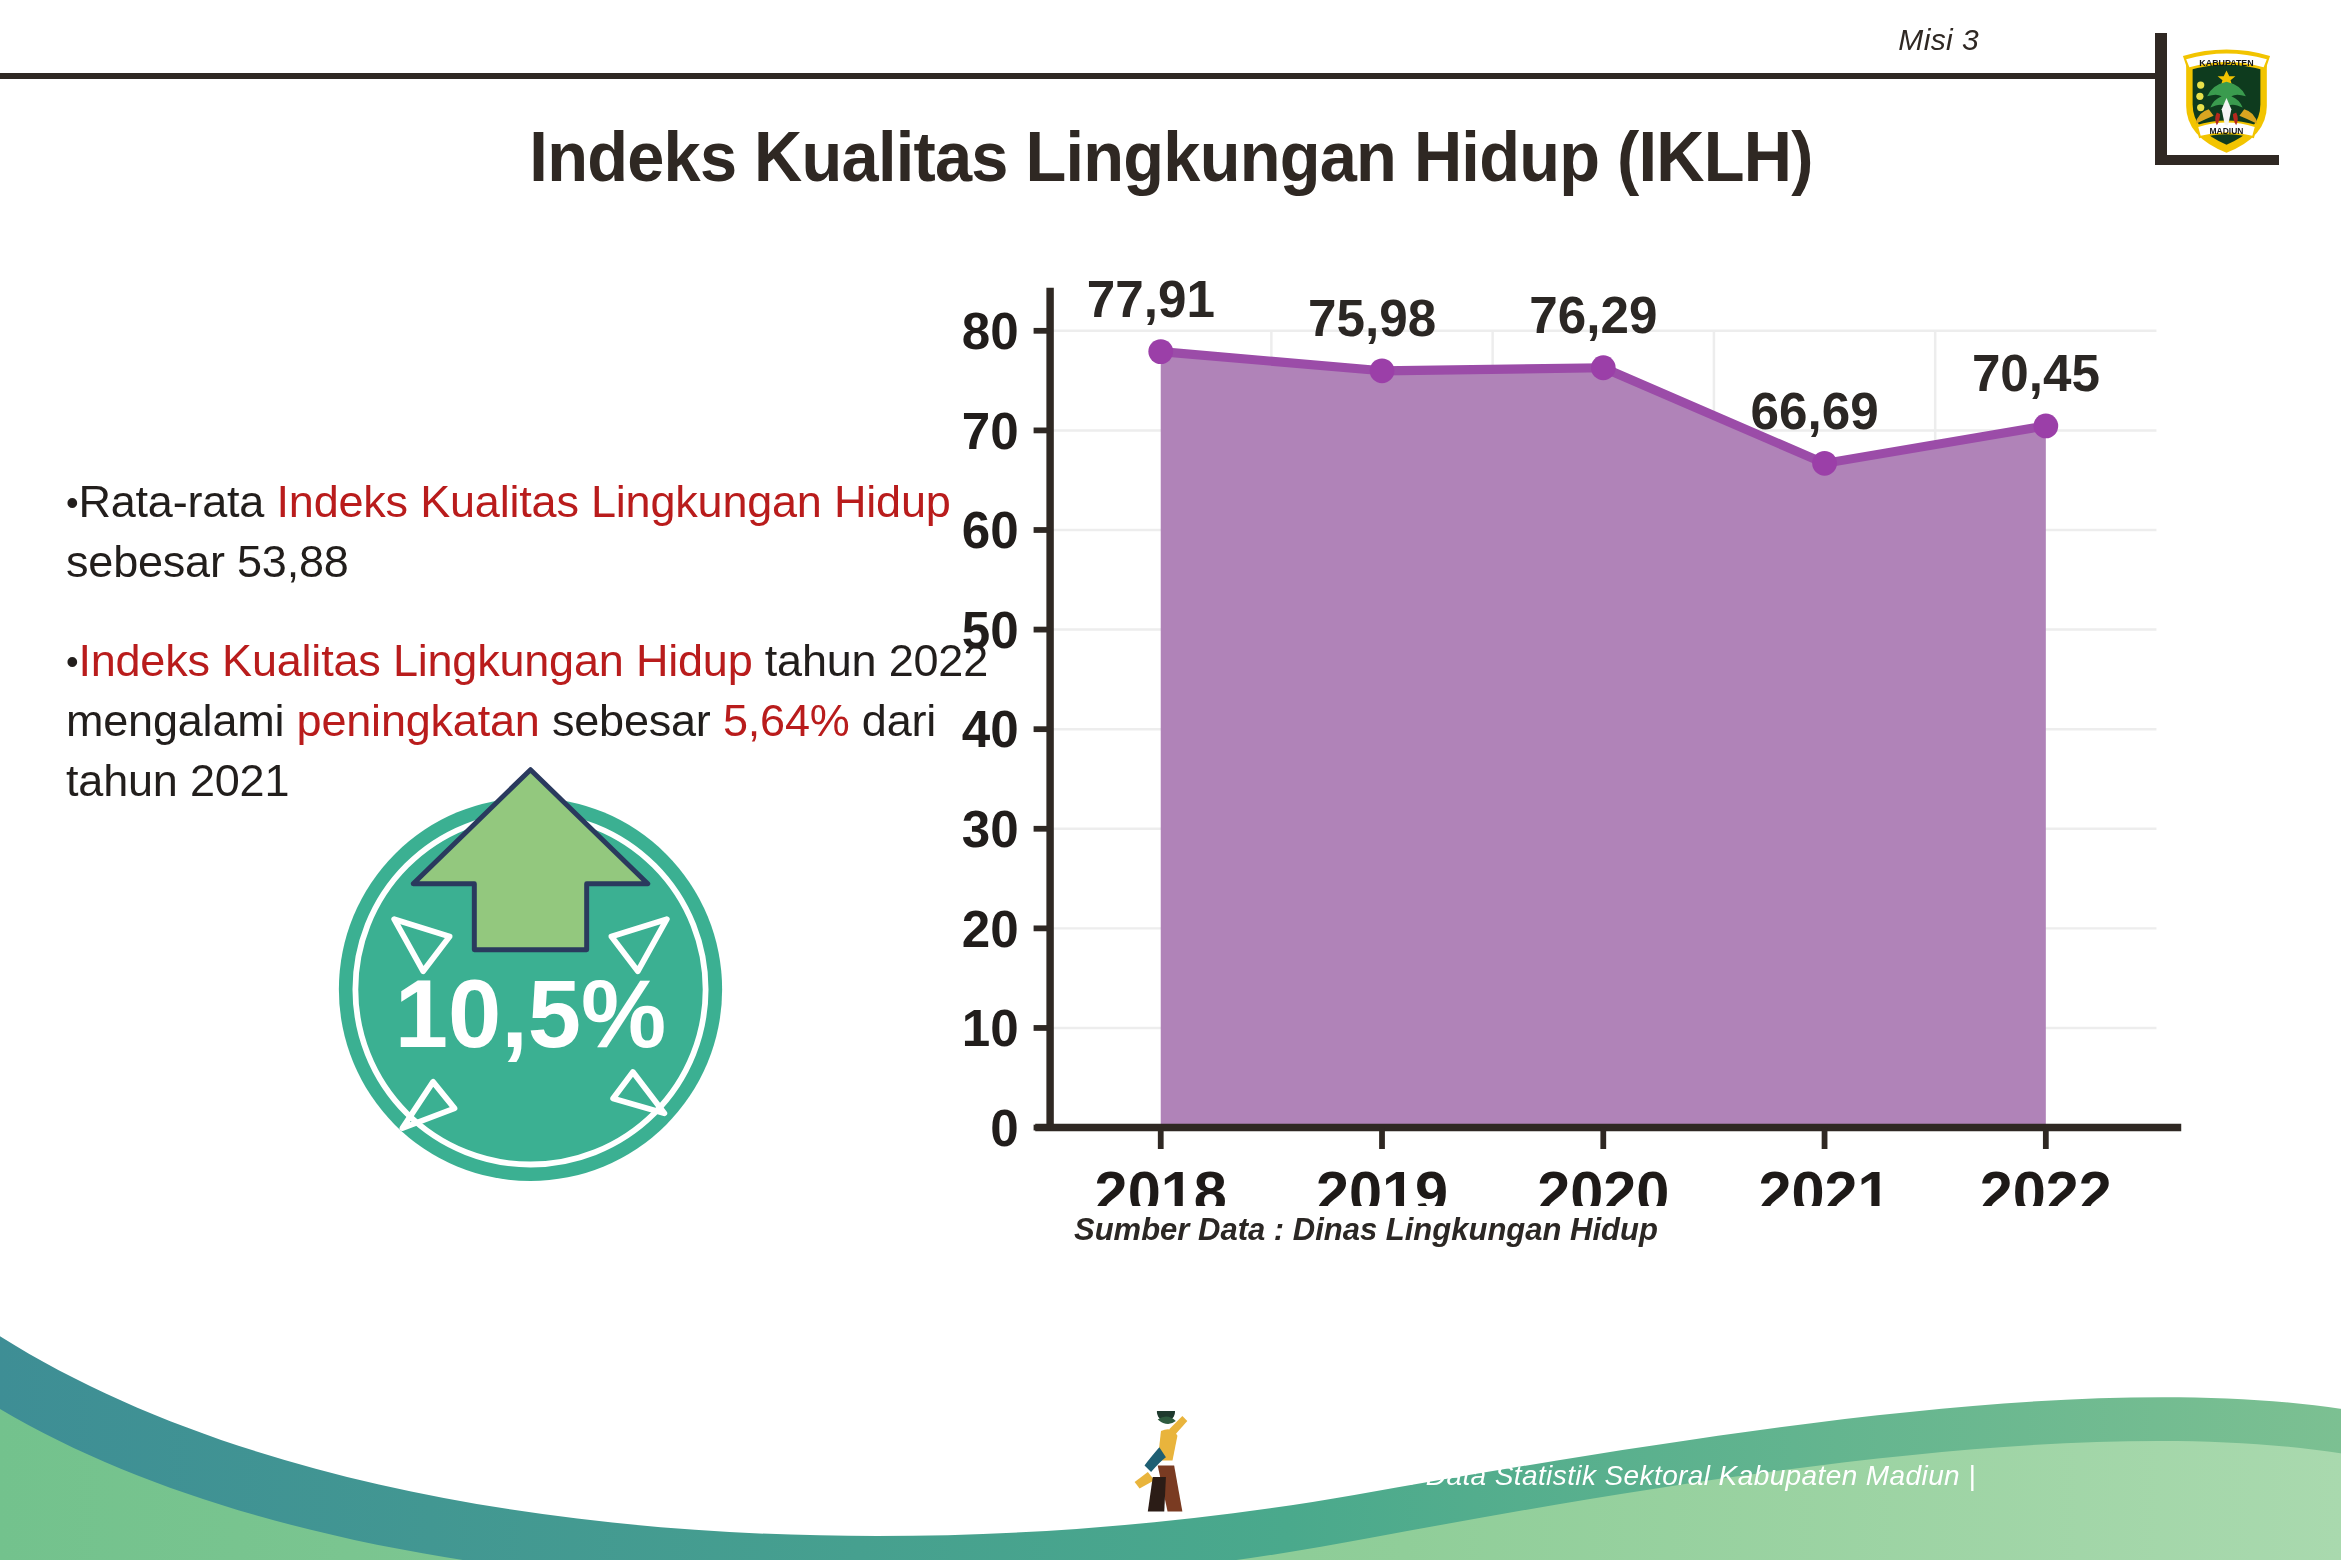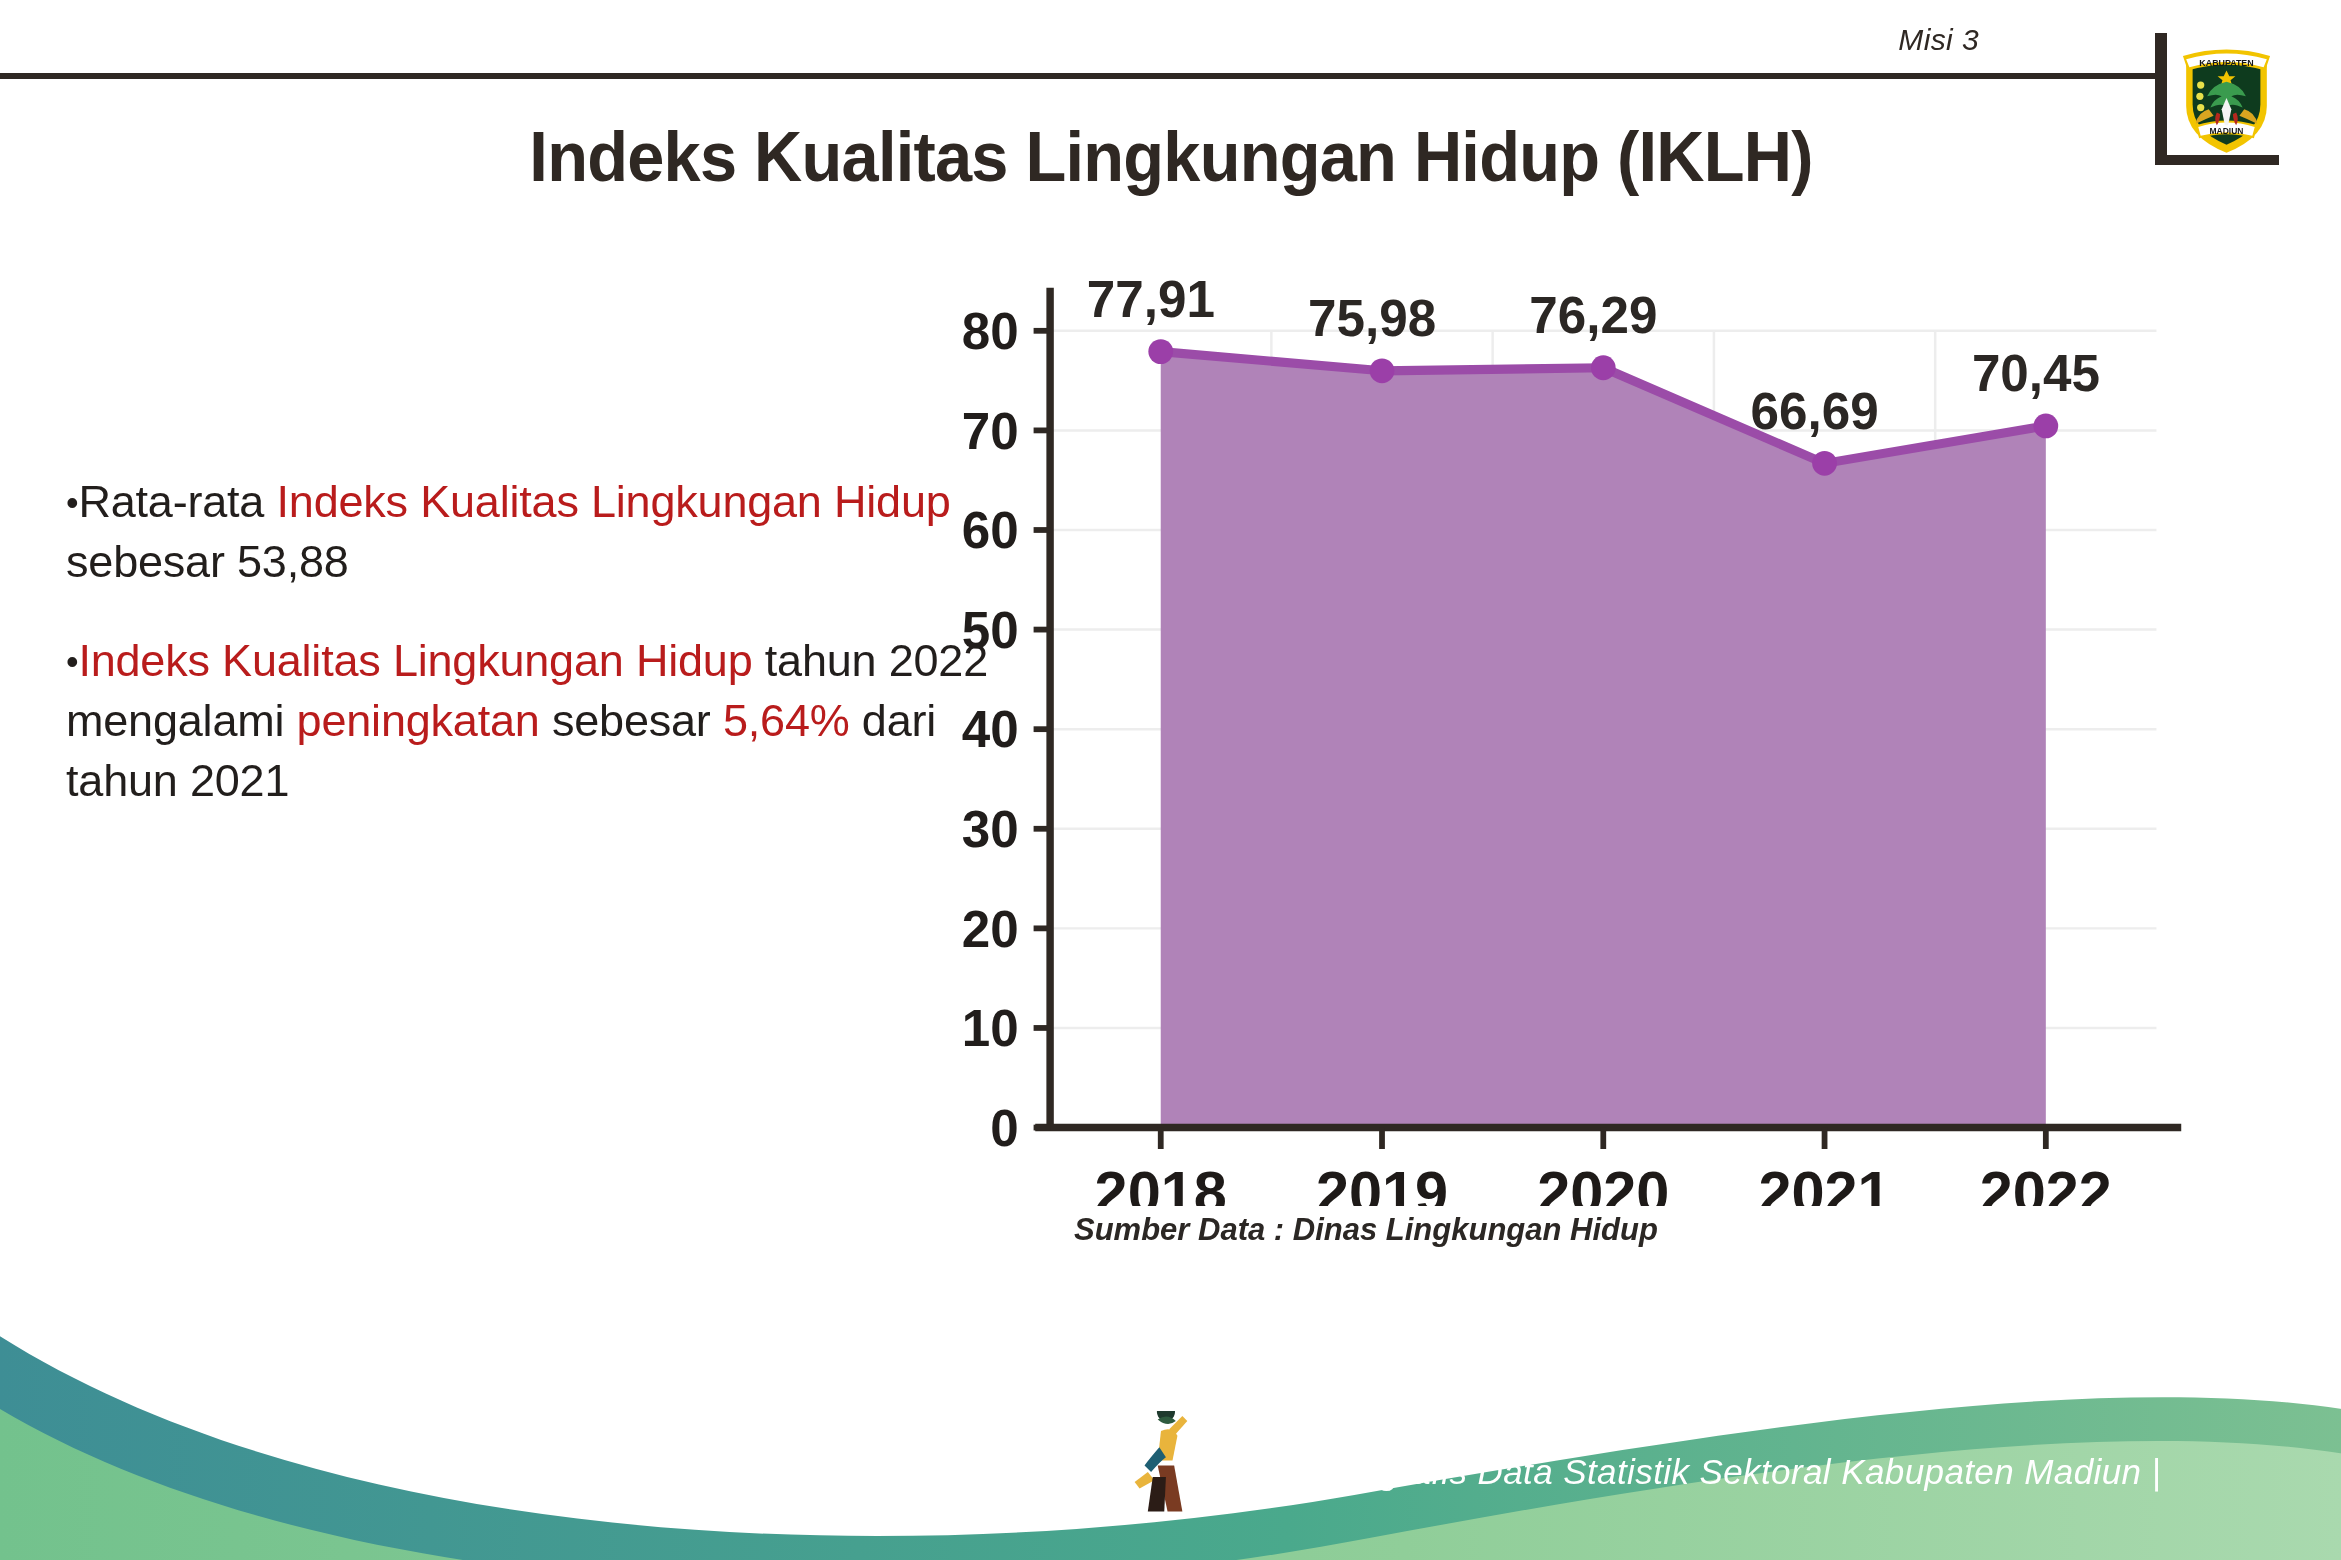--- a/index.html
+++ b/index.html
@@ -74,21 +74,21 @@
     text-align:right;
   }
 
   
   .footer-wave{
     position:absolute;left:0;bottom:0;width:2342px;height:314px;
   }
   .footer-text{
     position:absolute;left:1212px;bottom:69px;
     font-family:"Liberation Sans",sans-serif;
-    font-style:italic;font-size:35px;color:#ffffff;
+    font-style:italic;font-size:28px;color:#ffffff;
     white-space:nowrap;letter-spacing:0.4px;
   }
   .footer-figure{
     position:absolute;left:1133px;bottom:46px;width:79px;height:104px;
   }
 </style>
 </head>
 <body>
 
 <div class="canvas">
@@ -124,20 +124,34 @@
     </svg>
   </div>
 
   <div class="title">Indeks Kualitas Lingkungan Hidup (IKLH)</div>
 
   <div class="bullets">
     <div class="bullet"><span class="dot">•</span><span>Rata-rata </span><span class="hl">Indeks Kualitas Lingkungan Hidup</span><span> sebesar 53,88</span></div>
     <div class="bullet"><span class="dot">•</span><span class="hl">Indeks Kualitas Lingkungan Hidup</span><span> tahun 2022 mengalami </span><span class="hl">peningkatan</span><span> sebesar </span><span class="hl">5,64%</span><span> dari tahun 2021</span></div>
   </div>
 
+  <div class="badge">
+    <svg viewBox="0 0 500 530" width="413" height="438">
+      <circle cx="250" cy="280" r="232" fill="#3BB092"></circle>
+      <circle cx="250" cy="280" r="212" fill="none" stroke="#FFFFFF" stroke-width="7"></circle>
+      <g fill="none" stroke="#FFFFFF" stroke-width="7" stroke-linejoin="round">
+        <polygon points="85,195 152,216 120,258"></polygon>
+        <polygon points="415,195 348,216 380,258"></polygon>
+        <polygon points="95,448 158,424 132,392"></polygon>
+        <polygon points="412,430 350,412 374,380"></polygon>
+      </g>
+      <path d="M250 14 L392 152 L318 152 L318 232 L182 232 L182 152 L108 152 Z" fill="#93C87E" stroke="#2A3A5E" stroke-width="6" stroke-linejoin="round"></path>
+      <text x="250" y="350" text-anchor="middle" font-family="Liberation Sans, sans-serif" font-weight="bold" font-size="116" fill="#FFFFFF">10,5%</text>
+    </svg>
+  </div>
 
   <div class="chart">
     <svg id="chart-svg" viewBox="0 0 1560 1130" width="1288" height="933">
         <line x1="160" y1="914.375" x2="1500" y2="914.375" stroke="#EDEDED" stroke-width="3"></line>
         <line x1="160" y1="793.75" x2="1500" y2="793.75" stroke="#EDEDED" stroke-width="3"></line>
         <line x1="160" y1="673.125" x2="1500" y2="673.125" stroke="#EDEDED" stroke-width="3"></line>
         <line x1="160" y1="552.5" x2="1500" y2="552.5" stroke="#EDEDED" stroke-width="3"></line>
         <line x1="160" y1="431.875" x2="1500" y2="431.875" stroke="#EDEDED" stroke-width="3"></line>
         <line x1="160" y1="311.25" x2="1500" y2="311.25" stroke="#EDEDED" stroke-width="3"></line>
         <line x1="160" y1="190.625" x2="1500" y2="190.625" stroke="#EDEDED" stroke-width="3"></line>

